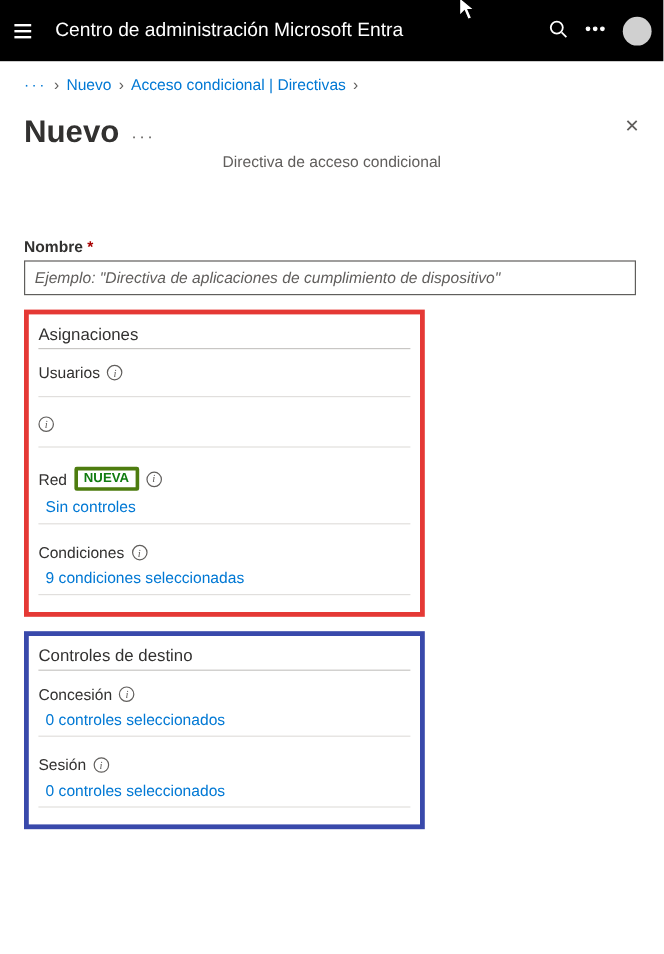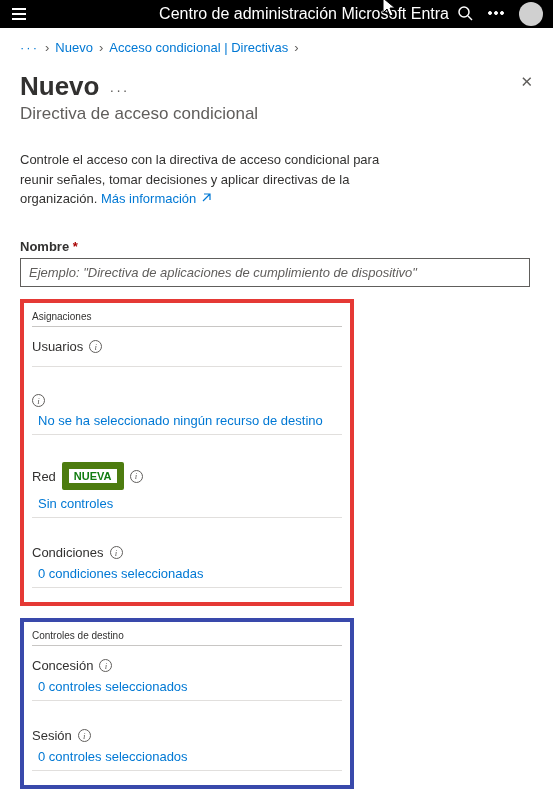--- a/index.html
+++ b/index.html
@@ -10,26 +10,25 @@
     body {
       font-family: "Segoe UI", -apple-system, sans-serif;
       font-size: 14px;
       color: #323130;
       background: #ffffff;
       width: 553px;
     }
     .top-bar {
       background: #000000;
       color: #ffffff;
-      height: 28px;
+      height: 51px;
       display: flex;
       align-items: center;
       padding: 0 10px;
       gap: 8px;
-      text-align: right;
     }
     .hamburger-icon {
       display: inline-flex;
       flex-direction: column;
       gap: 3px;
       width: 18px;
       cursor: pointer;
       padding: 4px 2px;
     }
     .hamburger-icon span {
@@ -89,23 +88,24 @@
       font-size: 26px;
       font-weight: 600;
       color: #323130;
     }
     .header-dots {
       color: #605e5c;
       letter-spacing: 2px;
       cursor: pointer;
     }
     .header-subtitle {
-      font-size: 17px;
+      font-size: 13px;
       color: #605e5c;
       margin-top: 2px;
+      text-align: center;
     }
     .close-btn {
       position: absolute;
       right: 20px;
       top: 6px;
       cursor: pointer;
       font-size: 15px;
       color: #605e5c;
     }
     .content {
@@ -156,30 +156,30 @@
       padding: 8px 8px 14px 8px;
       width: 334px;
     }
     .section-box.red {
       border: 4px solid #e53935;
     }
     .section-box.blue {
       border: 4px solid #3949ab;
     }
     .section-title {
-      font-size: 10px;
+      font-size: 14px;
       color: #323130;
       padding-bottom: 4px;
       border-bottom: 1px solid #c8c6c4;
       margin-bottom: 12px;
     }
     .sub-item {
       padding-bottom: 6px;
       border-bottom: 1px solid #e1dfdd;
-      margin-bottom: 27px;
+      margin-bottom: 16px;
     }
     .sub-item:last-child {
       margin-bottom: 0;
     }
     .sub-label-row {
       display: flex;
       align-items: center;
       gap: 6px;
       margin-bottom: 6px;
     }
@@ -202,21 +202,21 @@
       cursor: pointer;
     }
     .sub-value {
       font-size: 13px;
       color: #0078d4;
       cursor: pointer;
       padding-left: 6px;
     }
     .badge-new {
       display: inline-block;
-      border: 7px solid #4d7c0f;
+      border: 3px solid #4d7c0f;
       color: #107c10;
       font-size: 11px;
       font-weight: 600;
       padding: 1px 5px;
       border-radius: 2px;
     }
     .cursor-pointer {
       position: absolute;
       top: -3px;
       left: 382px;
@@ -269,25 +269,20 @@
 <div class="header">
   <div class="header-title-row">
     <span class="header-title">Nuevo</span>
     <span class="header-dots">···</span>
   </div>
   <div class="header-subtitle">Directiva de acceso condicional</div>
   <span class="close-btn">✕</span>
 </div>
 
 <div class="content">
-  <div class="description">
-    <span>Controle el acceso con la directiva de acceso condicional para reunir señales, tomar decisiones y aplicar directivas de la organización. </span><span class="learn-more-link"><span>Más información</span> <span class="external-icon"><svg width="12" height="12" viewBox="0 0 12 12">
-            <path d="M4 2 H10 V8 M10 2 L3 9" fill="none" stroke="#0078d4" stroke-width="1.2"></path>
-          </svg></span></span>
-  </div>
 
   <div class="field-block">
     <div class="field-label">
       <span>Nombre</span> <span class="required">*</span>
     </div>
     <input type="text" class="text-input" placeholder="Ejemplo: &quot;Directiva de aplicaciones de cumplimiento de dispositivo&quot;" style="">
   </div>
 
   <div class="section-box red">
     <div class="section-title">Asignaciones</div>
@@ -296,38 +291,37 @@
       <div class="sub-label-row">
         <span class="sub-label">Usuarios</span>
         <span class="info-icon">i</span>
       </div>
     </div>
 
     <div class="sub-item">
       <div class="sub-label-row">
         <span class="info-icon">i</span>
       </div>
-      <div class="sub-value">No se ha seleccionado ningún recurso de destino</div>
     </div>
 
     <div class="sub-item">
       <div class="sub-label-row">
         <span class="sub-label">Red</span>
         <span class="badge-new">NUEVA</span>
         <span class="info-icon">i</span>
       </div>
       <div class="sub-value">Sin controles</div>
     </div>
 
     <div class="sub-item">
       <div class="sub-label-row">
         <span class="sub-label">Condiciones</span>
         <span class="info-icon">i</span>
       </div>
-      <div class="sub-value">0 condiciones seleccionadas</div>
+      <div class="sub-value">9 condiciones seleccionadas</div>
     </div>
   </div>
 
   <div class="section-box blue">
     <div class="section-title">Controles de destino</div>
 
     <div class="sub-item">
       <div class="sub-label-row">
         <span class="sub-label">Concesión</span>
         <span class="info-icon">i</span>

